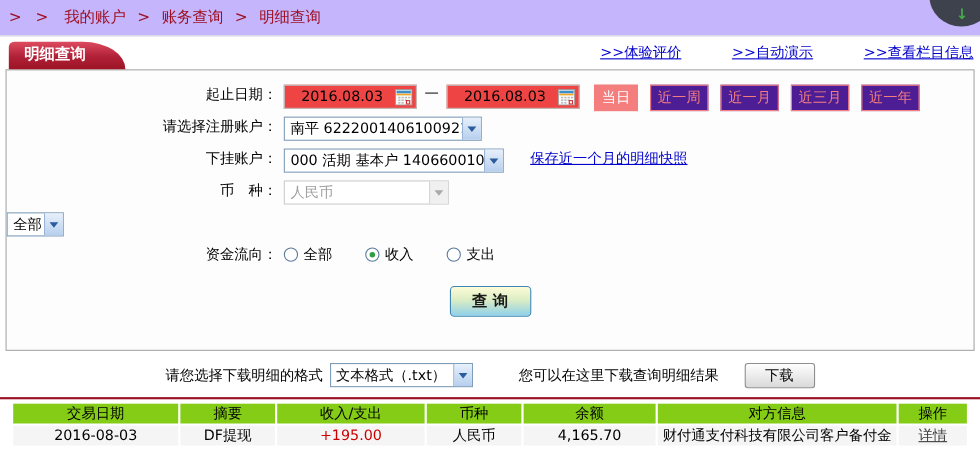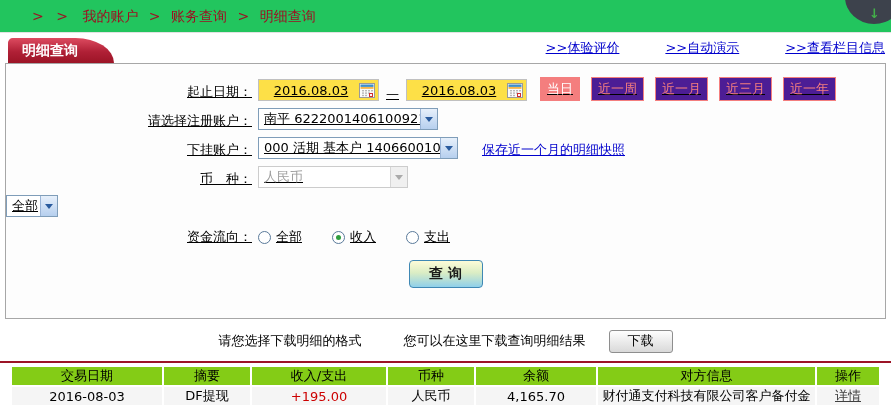--- a/index.html
+++ b/index.html
@@ -4,23 +4,23 @@
 <style>
   * { margin:0; padding:0; box-sizing:border-box; }
   html,body { width:891px; height:416px; }
   body {
     font-family:"DejaVu Sans", sans-serif;
     font-size:13px; color:#000; background:#fff;
     position:relative; overflow:hidden;
   }
   
   .breadcrumb {
-    height:33px; line-height:32px; padding-left:32px;
+    height:33px; line-height:32px; padding-left:8px;
     color:#9e0f22; font-size:14px;
-    border-bottom:1px solid #e2e2e2; background:#22c55e;
+    border-bottom:1px solid #e2e2e2; background:#c4b5fd;
   }
   .breadcrumb a { color:#9e0f22; text-decoration:none; cursor:pointer; }
   .breadcrumb .sep { margin:0 6px; }
   .breadcrumb .pfx { margin-right:6px; letter-spacing:4px; }
   
   .dl-badge {
     position:absolute; top:-30px; right:-12px; width:58px; height:54px;
     background:#3d424c; border-radius:50%; z-index:9; cursor:pointer;
   }
   .dl-badge .dl-arrow {
@@ -36,26 +36,26 @@
     border-top-left-radius:5px; border-top-right-radius:40px 26px;
     cursor:default;
   }
   .toplinks { position:absolute; right:6px; bottom:6px; display:flex; gap:46px; }
   .toplinks a { color:#0000cc; text-decoration:underline; font-size:13px; cursor:pointer; white-space:nowrap; }
   
   .panel {
     margin:0 5px; height:256px; border:1px solid #a7a7a7;
     background:#fdfdfd; padding-top:13px;
   }
-  .form-row { display:flex; align-items:flex-end; height:24px; margin-bottom:5px;text-decoration:underline; }
+  .form-row { display:flex; align-items:flex-start; height:24px; margin-bottom:5px; }
   .form-label { width:252px; padding-right:6px; text-align:right; flex:none; font-size:13px; }
   
   .date-box {
     display:flex; align-items:center; width:121px; height:22px;
-    border:1px solid #c0c0c0; background:#fde047; padding:0 3px 0 4px;
+    border:1px solid #c0c0c0; background:#ef4444; padding:0 3px 0 4px;
   }
   .date-box .dval { flex:1; text-align:center; font-size:13px; }
   .cal-btn { width:16px; height:15px; flex:none; cursor:pointer; display:flex; }
   .dash { margin:0 7px; }
   
   .qbtn {
     height:24px; line-height:22px; padding:0 6px; margin-left:11px;
     border:1px solid #f47e7e; color:#f47e7e; background:#4c1d95;
     font-size:13px; cursor:pointer; white-space:nowrap;
   }
@@ -266,20 +266,26 @@
         <span class="rlabel">支出</span>
       </span>
     </div>
   </div>
 
   <button class="query-btn">查 询</button>
 </div>
 
 <div class="dl-row">
   <span>请您选择下载明细的格式</span>
+  <div class="sel w-format fmt-sel">
+    <span class="stxt">文本格式（.txt）</span>
+    <span class="arrow">
+        <i></i>
+      </span>
+  </div>
   <span class="result-label">您可以在这里下载查询明细结果</span>
   <button class="dl-btn">下载</button>
 </div>
 
 <div class="table-line"></div>
 <table class="result">
   <colgroup>
     <col style="width:150px">
       <col style="width:86px">
       <col style="width:134px">

